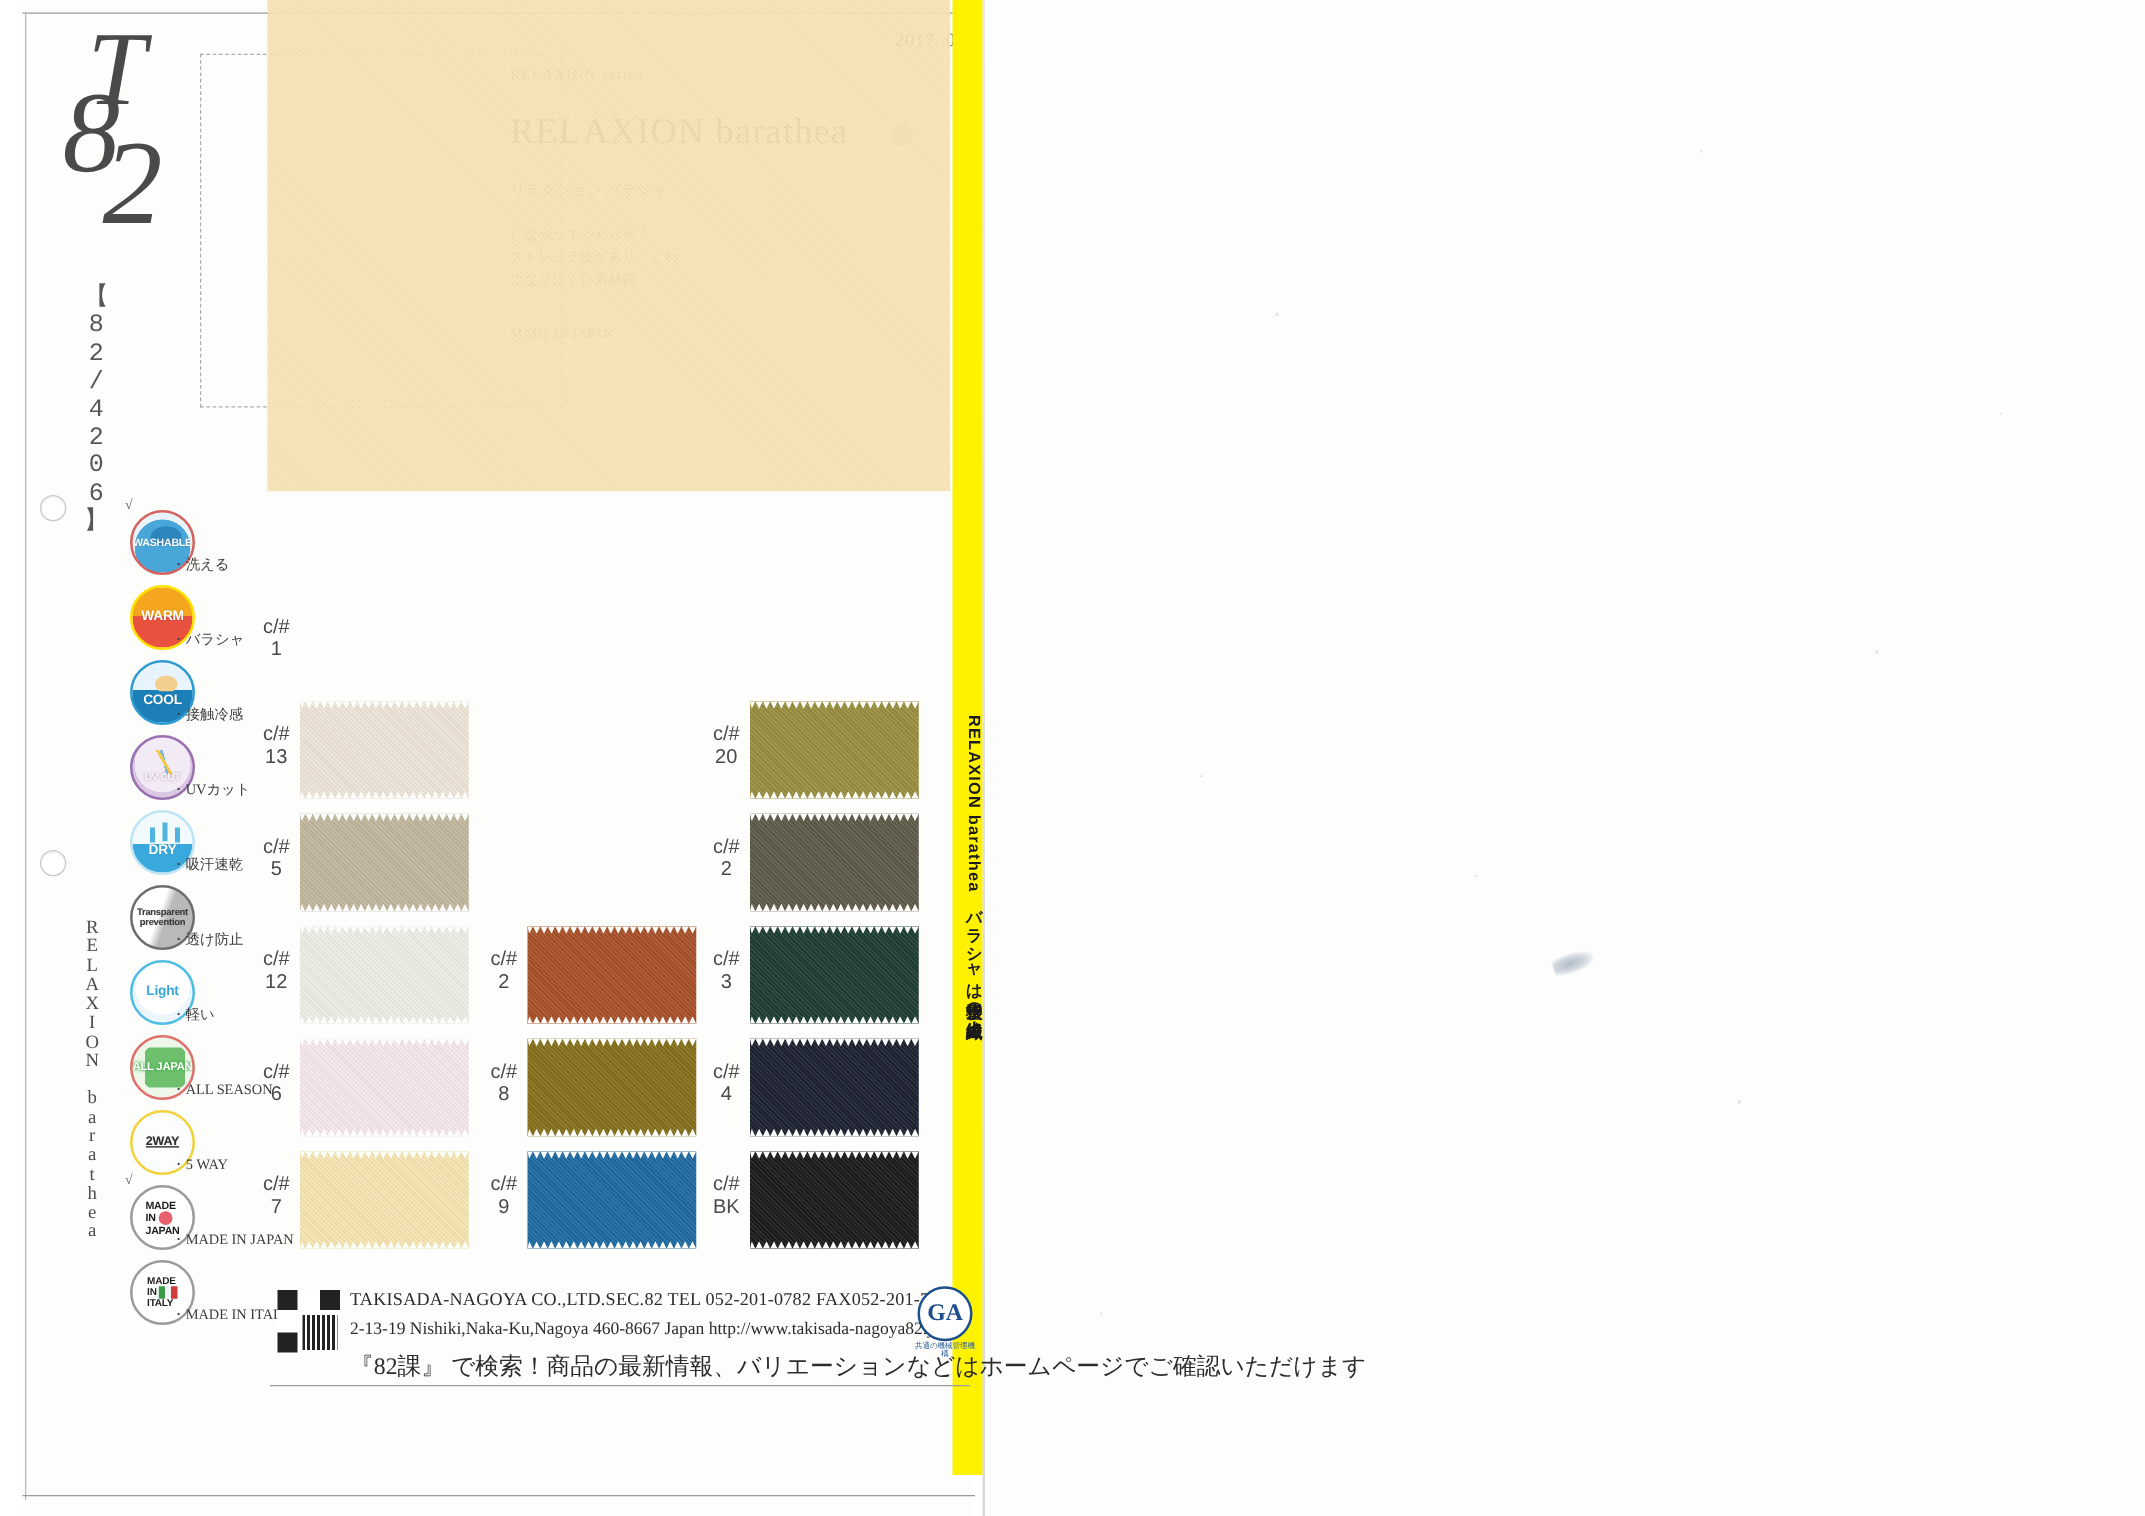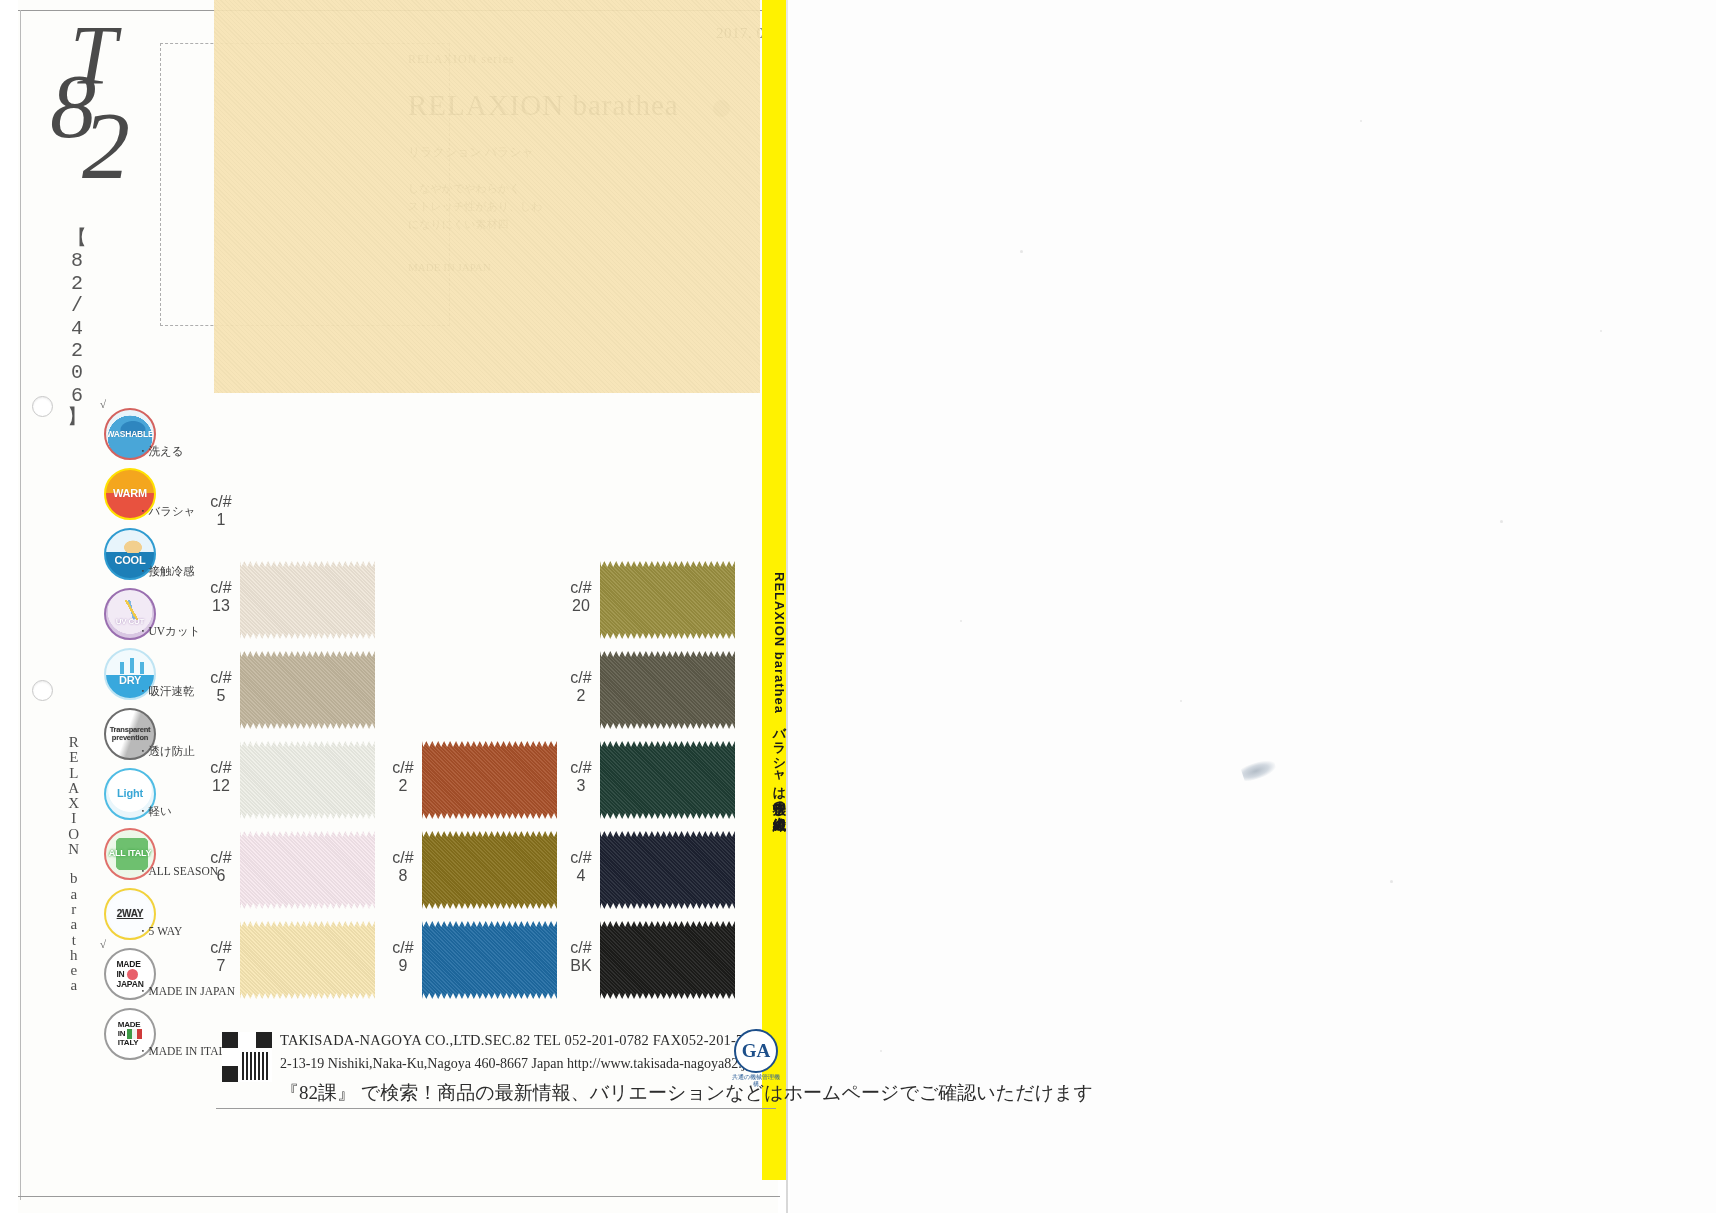--- a/index.html
+++ b/index.html
@@ -562,21 +562,21 @@
       <div class="feature">
         <div class="ficon ic-light">
           <span class="cap">Light</span>
         </div>
         <span class="flabel">・軽い</span>
       </div>
 
       <div class="feature">
         <div class="ficon ic-allse">
           <span class="clover"></span>
-          <span class="cap">ALL ITALY</span>
+          <span class="cap">ALL JAPAN</span>
         </div>
         <span class="flabel">・ALL SEASON</span>
       </div>
 
       <div class="feature">
         <div class="ficon ic-2way">
           <span class="cap">2WAY</span>
         </div>
         <span class="flabel">・5 WAY</span>
       </div>

